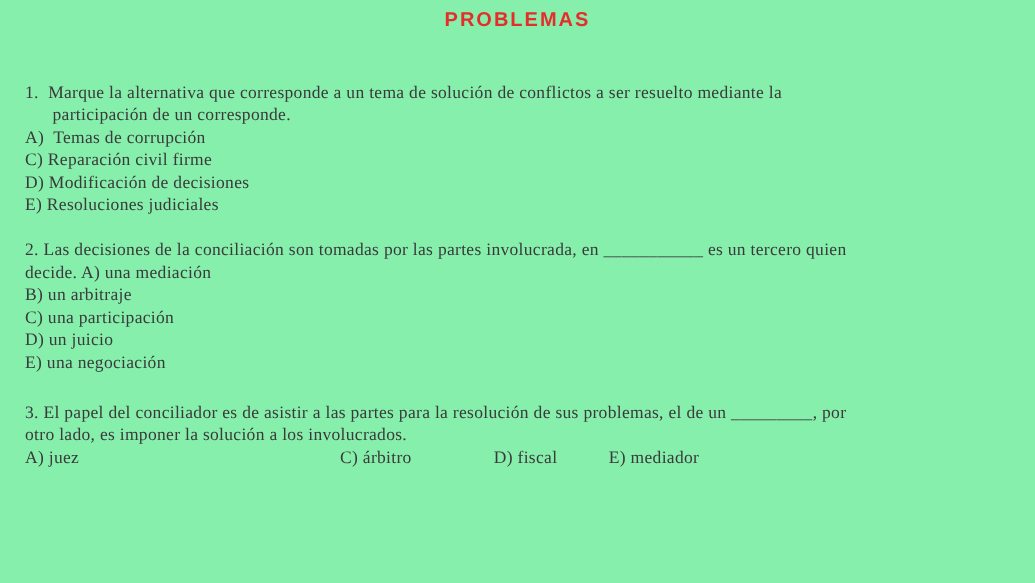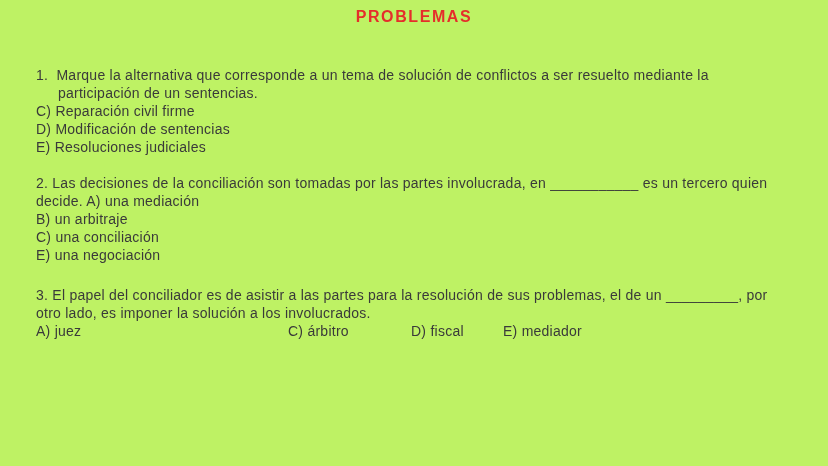--- a/index.html
+++ b/index.html
@@ -4,39 +4,40 @@
 <style>
   html, body {
     margin: 0;
     padding: 0;
     background: #ffffff;
   }
   .page {
     position: relative;
     width: 828px;
     height: 466px;
-    background: #bef264;
+    background: #86efac;
     overflow: hidden;
     font-family: "Liberation Sans", sans-serif;
     color: #3a3a3a;
   }
   .doc-title {
     padding-top: 8px;
     height: 20px;
     text-align: center;
     font-size: 16px;
     font-weight: bold;
     letter-spacing: 1.6px;
     color: #e52e2b;
   }
   .content {
-    padding-left: 36px;
+    padding-left: 20px;
     padding-top: 38px;
     font-size: 14px;
     letter-spacing: 0.25px;
+    font-family: Liberation Serif, serif;
   }
   .line {
     height: 18px;
     line-height: 18px;
     white-space: pre;
   }
   .indent-1 {
     padding-left: 22px;
   }
   .question {
@@ -66,31 +67,33 @@
 <body>
 
 <div class="page">
 
   <div class="doc-title">PROBLEMAS</div>
 
   <div class="content">
 
     <div class="question q1">
       <div class="line">1.  Marque la alternativa que corresponde a un tema de solución de conflictos a ser resuelto mediante la</div>
-      <div class="line indent-1">participación de un sentencias.</div>
+      <div class="line indent-1">participación de un corresponde.</div>
+      <div class="line">A)  Temas de corrupción</div>
       <div class="line">C) Reparación civil firme</div>
-      <div class="line">D) Modificación de sentencias</div>
+      <div class="line">D) Modificación de decisiones</div>
       <div class="line">E) Resoluciones judiciales</div>
     </div>
 
     <div class="question q2">
       <div class="line">2. Las decisiones de la conciliación son tomadas por las partes involucrada, en ___________ es un tercero quien</div>
       <div class="line">decide. A) una mediación</div>
       <div class="line">B) un arbitraje</div>
-      <div class="line">C) una conciliación</div>
+      <div class="line">C) una participación</div>
+      <div class="line">D) un juicio</div>
       <div class="line">E) una negociación</div>
     </div>
 
     <div class="question q3">
       <div class="line">3. El papel del conciliador es de asistir a las partes para la resolución de sus problemas, el de un _________, por</div>
       <div class="line">otro lado, es imponer la solución a los involucrados.</div>
       <div class="options-row">
         <span class="opt opt-a">A) juez</span>
         <span class="opt opt-c">C) árbitro</span>
         <span class="opt opt-d">D) fiscal</span>

